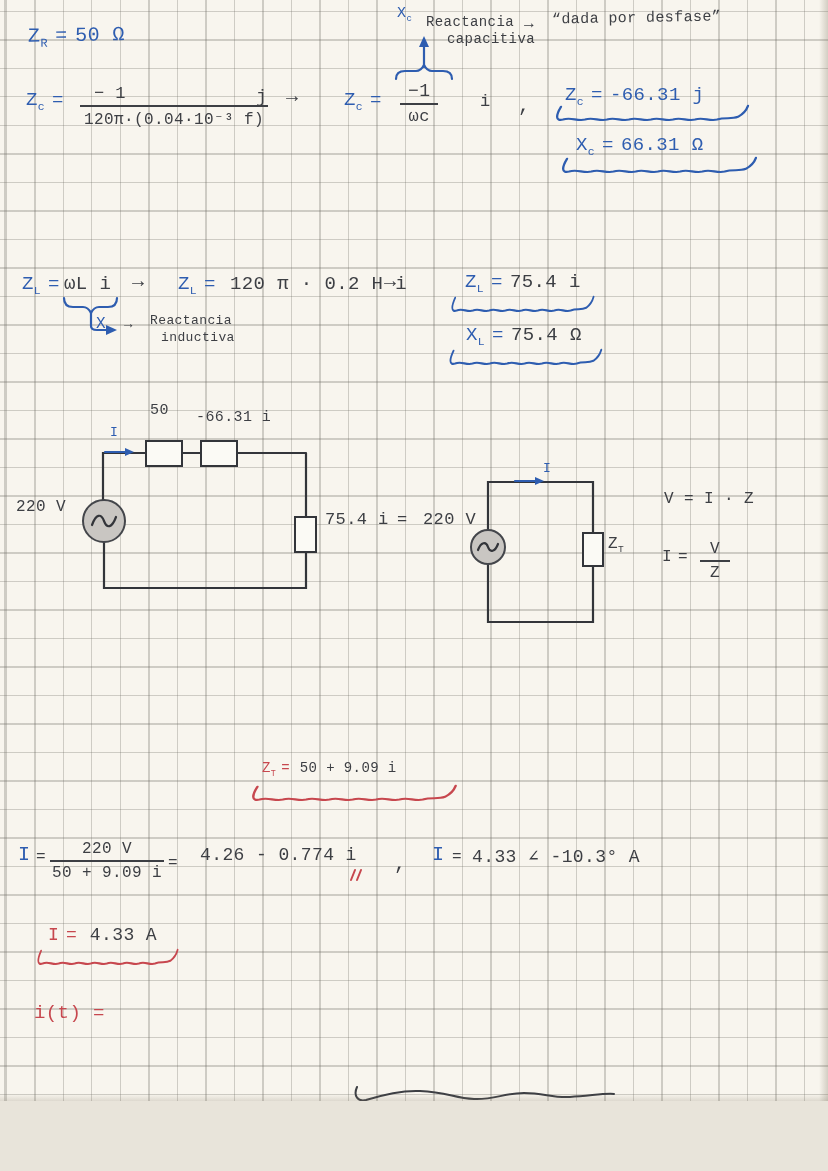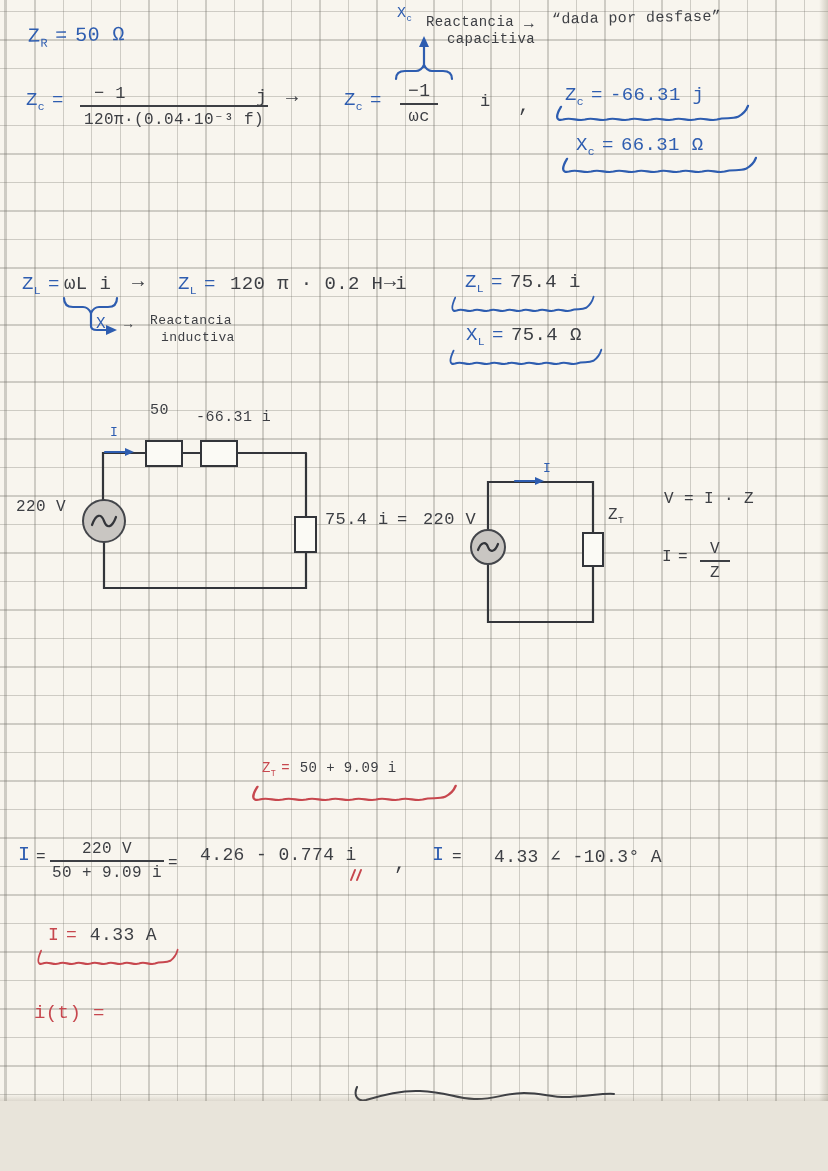--- a/index.html
+++ b/index.html
@@ -150,21 +150,21 @@
 
   <svg class="abs" style="left:460px;top:455px" width="200" height="180" viewBox="0 0 200 180">
     <path class="wire" d="M28,75 L28,27 L133,27 L133,167 L28,167 L28,109"></path>
     <circle class="src" cx="28" cy="92" r="17"></circle>
     <path class="wire" d="M18,95 C21,87 26,86 28,92 C30,98 35,97 38,89"></path>
     <rect class="box" x="123" y="78" width="20" height="33"></rect>
     <path class="bluestroke" d="M55,26 L76,26"></path>
     <polygon class="bluefill" points="75,22 84,26 75,30"></polygon>
   </svg>
   <div class="t blue" style="left:543px;top:461px;font-size:13px">I</div>
-  <div class="t ink" style="left:608px;top:506px;font-size:16px">
+  <div class="t ink" style="left:608px;top:535px;font-size:16px">
     <span>Z</span><sub>T</sub>
   </div>
   <div class="t ink" style="left:664px;top:490px;font-size:16px">V = I · Z</div>
   <div class="t ink" style="left:662px;top:548px;font-size:16px">
     <span>I</span><span class="sp">=</span>
   </div>
   <div class="frac ink" style="left:700px;top:540px">
     <span style="font-size:16px;padding:0 10px">V</span>
     <span class="bar"></span>
     <span style="font-size:16px">Z</span>
@@ -186,21 +186,21 @@
     <span style="font-size:16px;padding:0 2px">50 + 9.09 i</span>
   </div>
   <div class="t ink" style="left:168px;top:854px;font-size:16px">=</div>
   <div class="t ink" style="left:200px;top:845px;font-size:18px">4.26 - 0.774 i</div>
   <svg class="abs" style="left:348px;top:868px" width="16" height="14" viewBox="0 0 16 14">
     <path class="redstroke" d="M3,12 L7,2 M9,12 L13,2"></path>
   </svg>
   <div class="t ink" style="left:394px;top:852px;font-size:20px">,</div>
   <div class="t blue" style="left:432px;top:843px;font-size:20px">I</div>
   <div class="t ink" style="left:452px;top:848px;font-size:16px">=</div>
-  <div class="t ink" style="left:494px;top:845px;font-size:18px">4.33 ∠ -10.3° A</div>
+  <div class="t ink" style="left:472px;top:845px;font-size:18px">4.33 ∠ -10.3° A</div>
 
   <div class="t" style="left:48px;top:925px;font-size:18px">
     <span class="red">I</span><span class="red sp">=</span><span class="ink sp2">4.33 A</span>
   </div>
   <svg class="abs wavy wr" style="left:36px;top:948px" width="146" height="22" viewBox="0 0 200 24" preserveAspectRatio="none">
       <use href="#wavyP"></use>
     </svg>
 
   <div class="t red" style="left:34px;top:1002px;font-size:19px">i(t) =</div>
 

